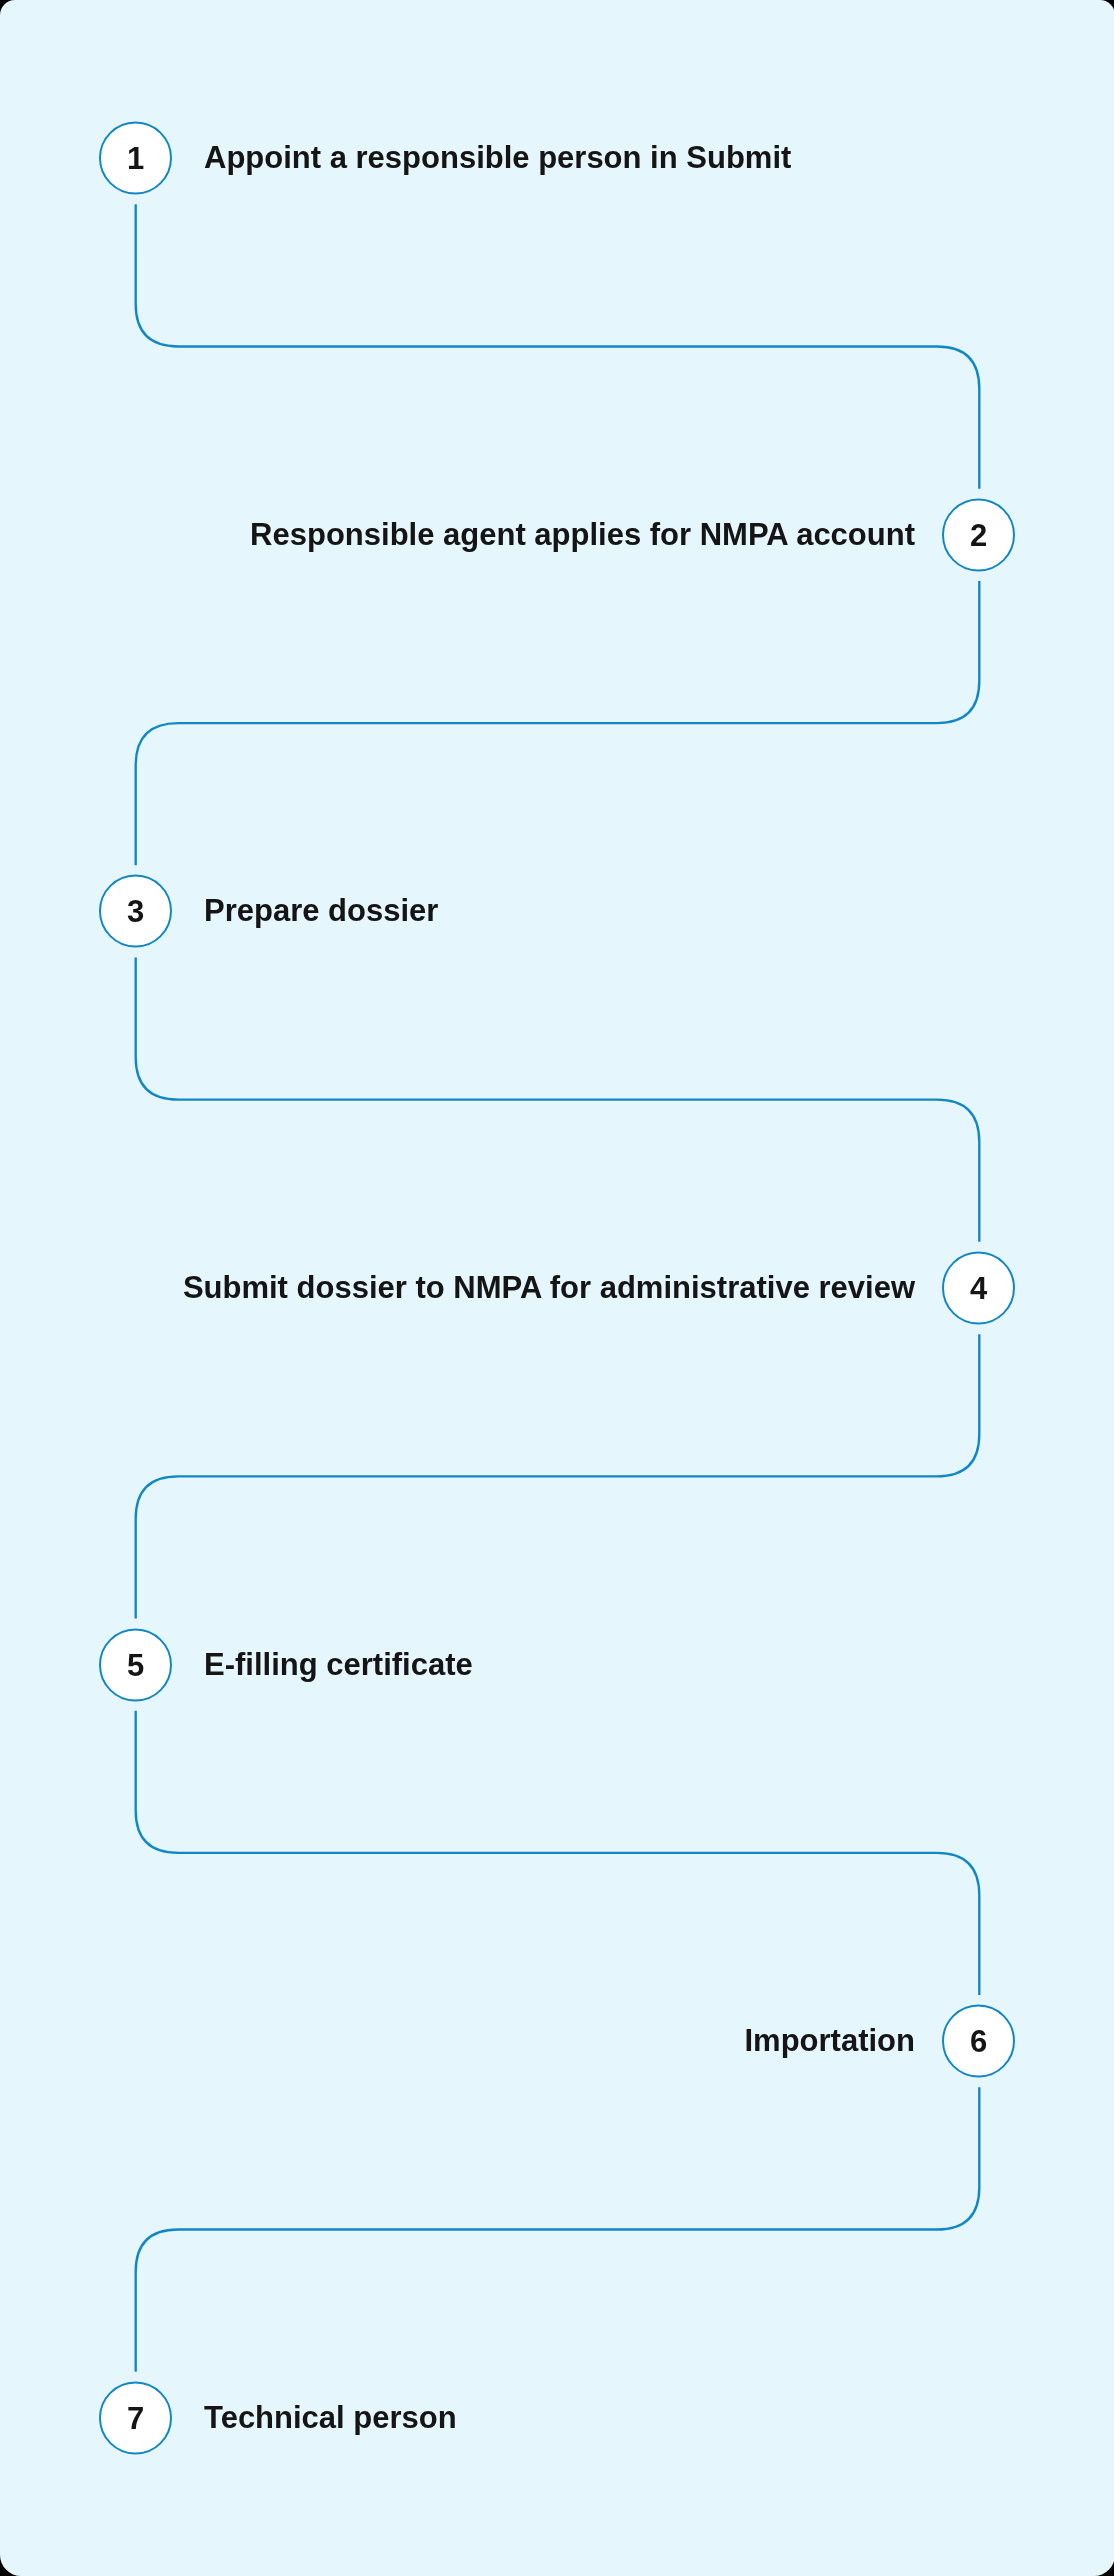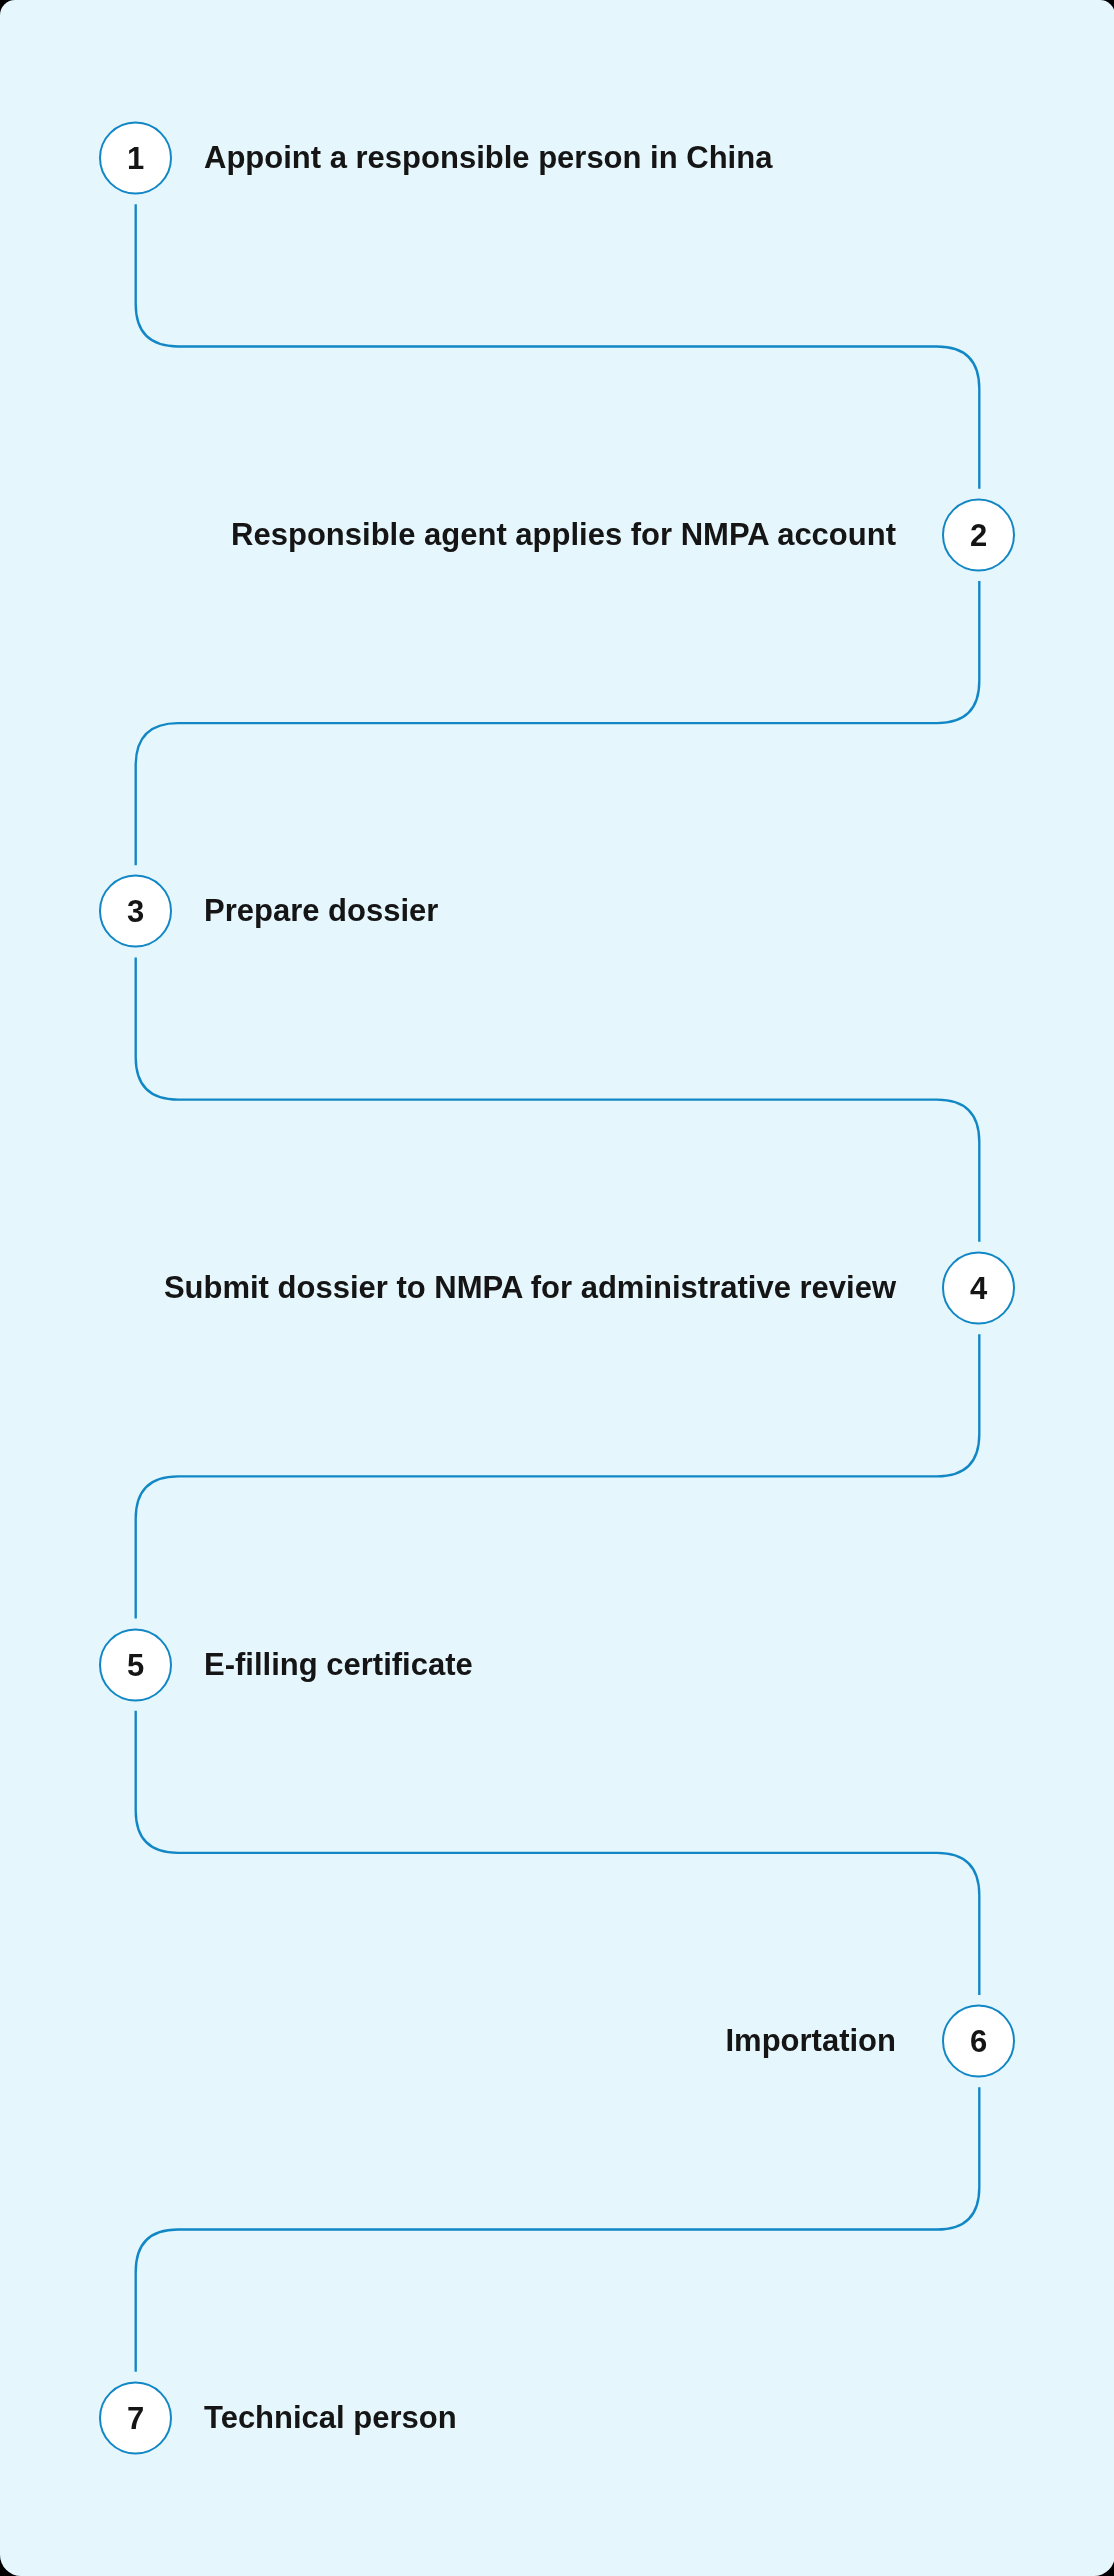--- a/index.html
+++ b/index.html
@@ -70,21 +70,21 @@
     position: absolute;
     top: 0;
     transform: translateY(-50%);
     font-size: 31px;
     font-weight: 700;
     color: var(--text, #151515);
     white-space: nowrap;
     line-height: 1.2;
   }
   .step.left .step-label  { left: 204px; text-align: left; }
-  .step.right .step-label { right: 219px; text-align: center; }
+  .step.right .step-label { right: 200px; text-align: center; }
 </style>
 </head>
 <body style="background: rgb(0, 0, 0);">
 
 <div class="card">
 
   <svg class="connector-svg" viewBox="0 0 1184 2736" aria-hidden="true">
     <path d="
       M 144 217  L 144 323  Q 144 368  189 368  L 995 368  Q 1040 368  1040 413  L 1040 519
       M 1040 617 L 1040 723 Q 1040 768 995 768  L 189 768  Q 144 768   144 813   L 144 919
@@ -92,21 +92,21 @@
       M 1040 1417 L 1040 1523 Q 1040 1568 995 1568 L 189 1568 Q 144 1568 144 1613 L 144 1719
       M 144 1817 L 144 1923 Q 144 1968 189 1968 L 995 1968 Q 1040 1968 1040 2013 L 1040 2119
       M 1040 2217 L 1040 2323 Q 1040 2368 995 2368 L 189 2368 Q 144 2368 144 2413 L 144 2519"></path>
   </svg>
 
   <div class="steps-layer" id="steps-layer">
       <div class="step left" style="top: 158px;">
     <div class="step-circle">
       <span class="step-number">1</span>
     </div>
-    <div class="step-label">Appoint a responsible person in China</div>
+    <div class="step-label">Appoint a responsible person in Submit</div>
   </div>
       <div class="step right" style="top: 535px;">
     <div class="step-circle">
       <span class="step-number">2</span>
     </div>
     <div class="step-label">Responsible agent applies for NMPA account</div>
   </div>
       <div class="step left" style="top: 911px;">
     <div class="step-circle">
       <span class="step-number">3</span>

